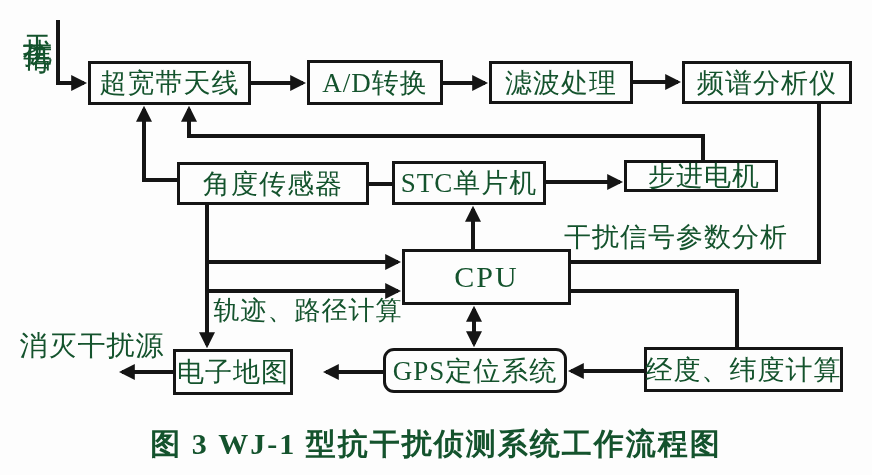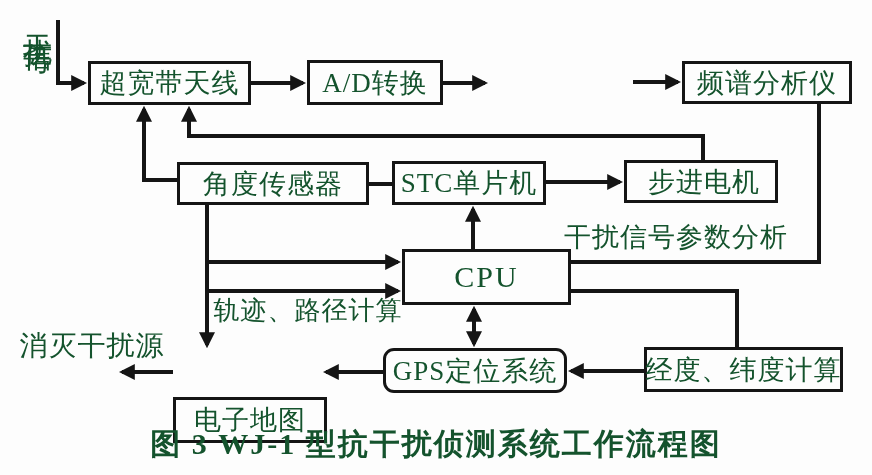--- a/index.html
+++ b/index.html
@@ -42,23 +42,23 @@
     text-align:center;font-size:30px;font-weight:bold;letter-spacing:2px;
     z-index:3;
   }
   
   #node-antenna {left:88px; top:61px; width:163px;height:44px;}
   #node-adc     {left:307px;top:60px; width:136px;height:45px;}
   #node-filter  {left:489px;top:61px; width:144px;height:43px;}
   #node-spectrum{left:682px;top:61px; width:170px;height:43px;}
   #node-angle   {left:177px;top:162px;width:192px;height:43px;}
   #node-stc     {left:392px;top:161px;width:154px;height:44px;}
-  #node-stepper {left:624px;top:160px;width:154px;height:43px;padding-left:6px;}
+  #node-stepper {left:624px;top:160px;width:154px;height:32px;padding-left:6px;}
   #node-cpu     {left:402px;top:249px;width:169px;height:56px;font-size:30px;letter-spacing:2px;}
-  #node-emap    {left:173px;top:349px;width:154px;height:46px;margin-top:48px;}
+  #node-emap    {left:173px;top:349px;width:120px;height:46px;}
   #node-gps     {left:383px;top:348px;width:184px;height:45px;border-radius:11px;}
   #node-lonlat  {left:644px;top:347px;width:199px;height:45px;}
   .edge{stroke:#151515;stroke-width:4;fill:none;}
 </style>
 </head>
 <body>
 
 <div id="canvas">
 
   <svg id="wires" viewBox="0 0 872 475" xmlns="http://www.w3.org/2000/svg">
@@ -88,20 +88,23 @@
   </svg>
 
   <div class="floating-label" id="label-jamming-signal">干扰信号</div>
 
   <div class="node" id="node-antenna">
       <span>超宽带天线</span>
     </div>
   <div class="node" id="node-adc">
       <span>A/D转换</span>
     </div>
+  <div class="node" id="node-filter">
+      <span>滤波处理</span>
+    </div>
   <div class="node" id="node-spectrum">
       <span>频谱分析仪</span>
     </div>
   <div class="node" id="node-angle">
       <span>角度传感器</span>
     </div>
   <div class="node" id="node-stc">
       <span>STC单片机</span>
     </div>
   <div class="node" id="node-stepper">

